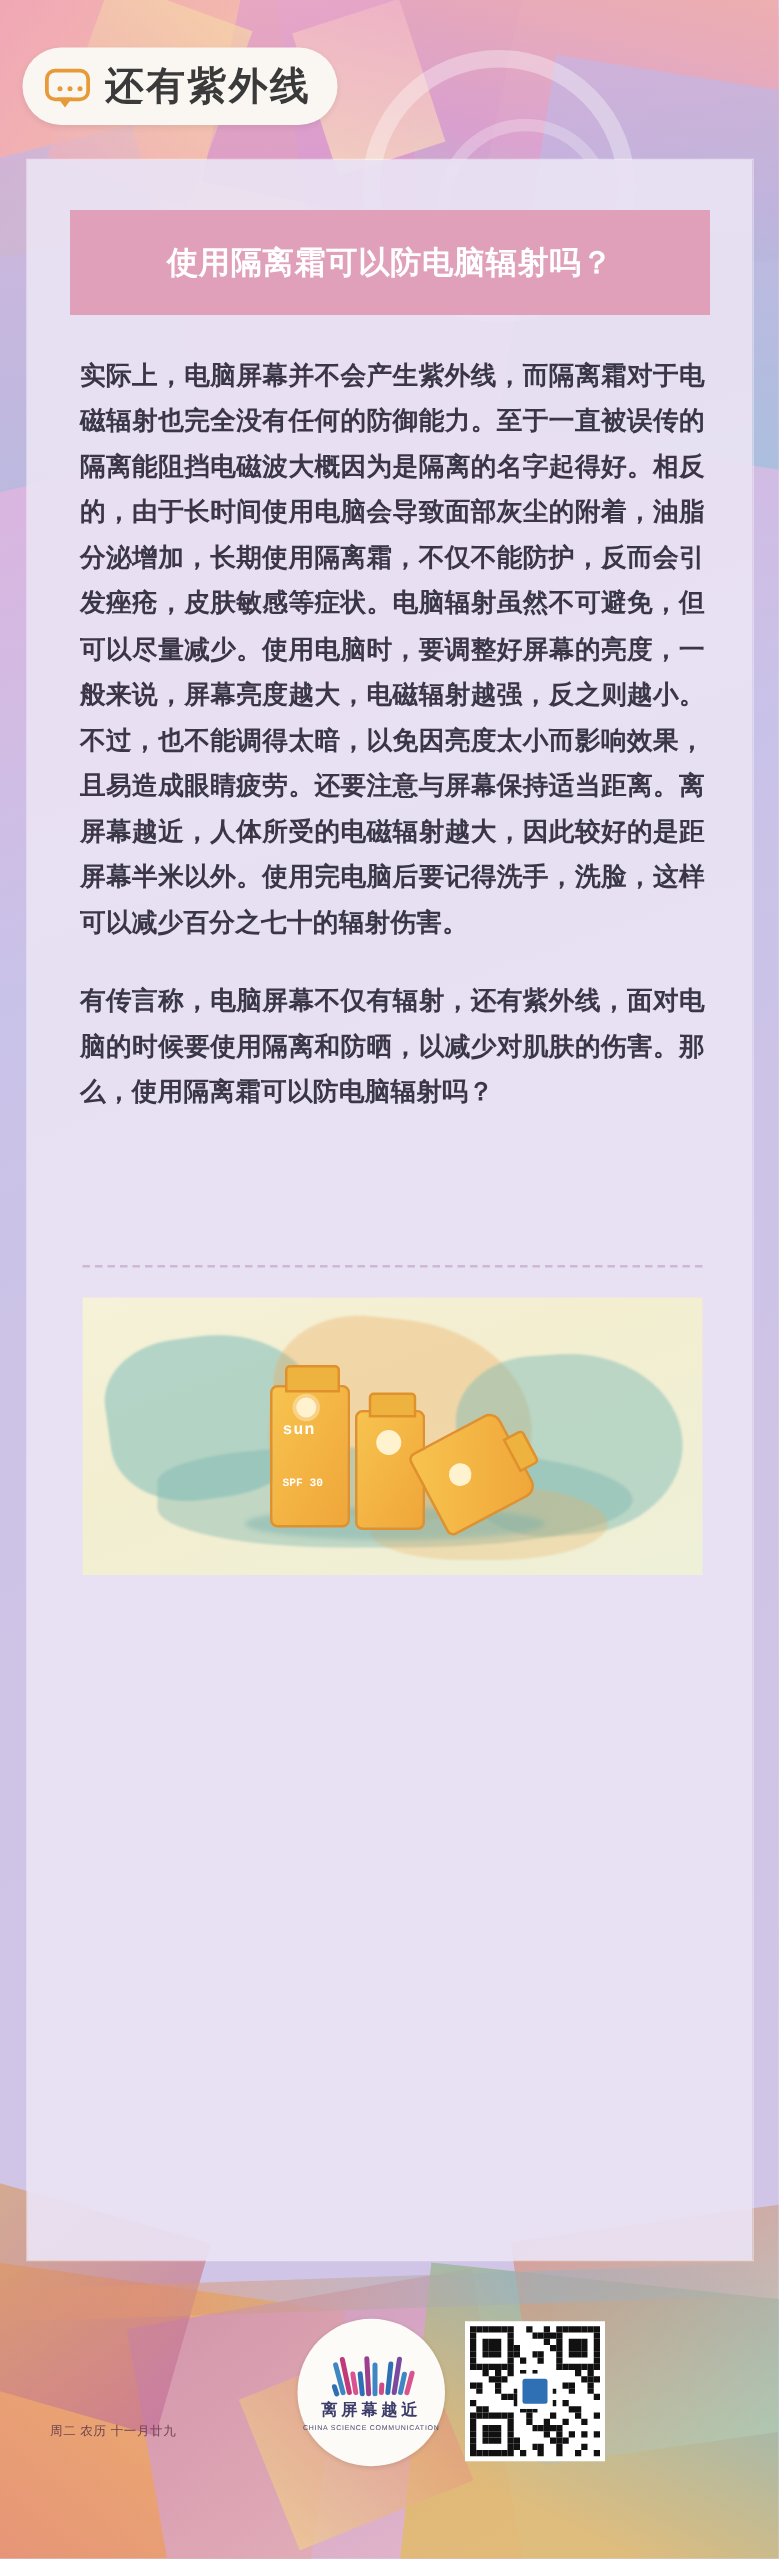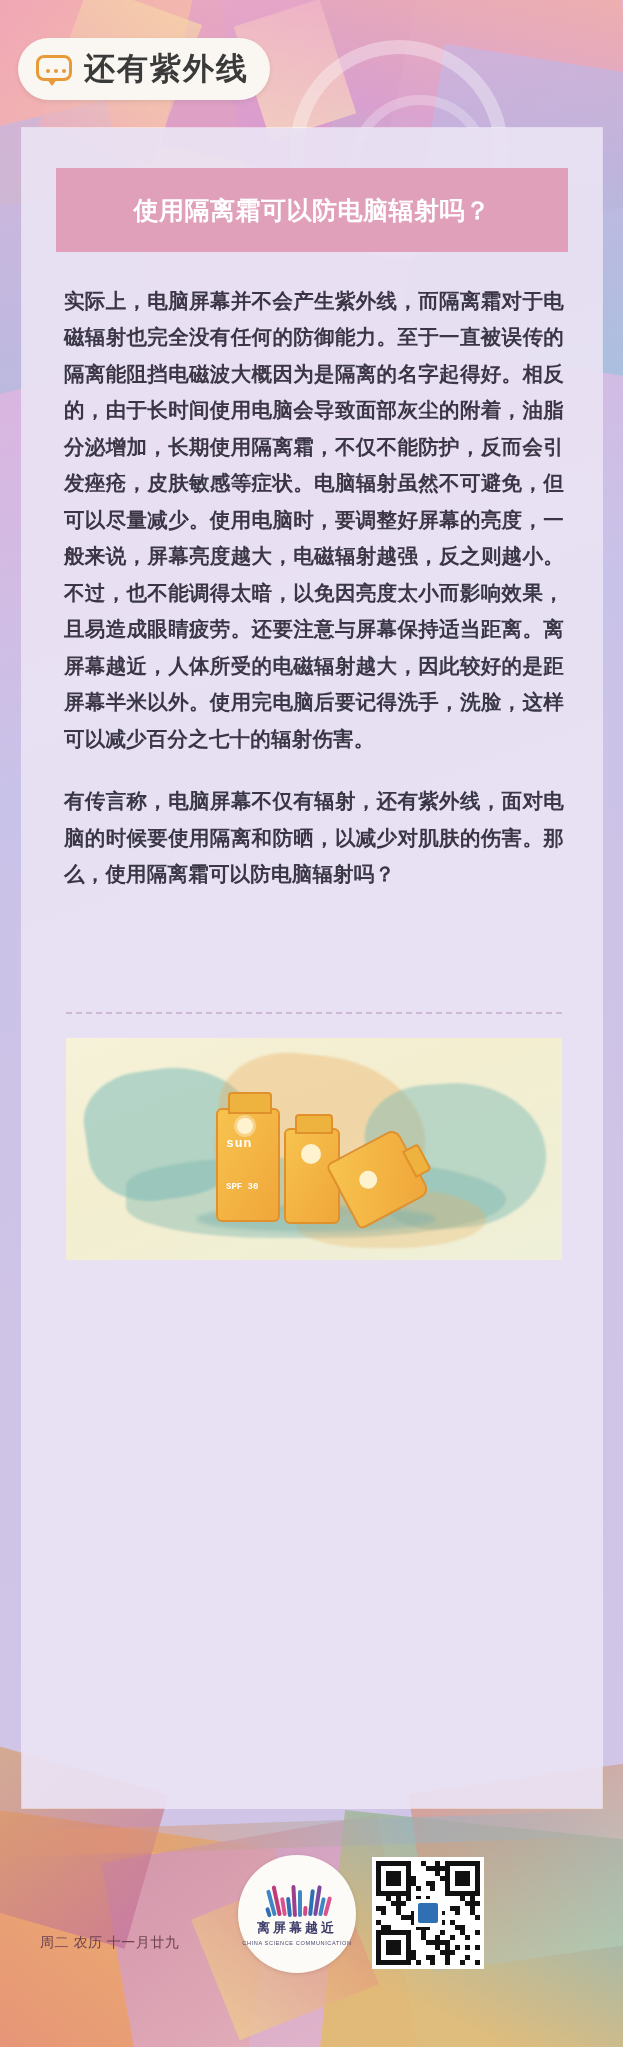--- a/index.html
+++ b/index.html
@@ -222,21 +222,21 @@
     position: absolute;
     left: 40px; bottom: 95px;
     color: #6a4a52;
     text-align: left;
   }
   .date-main {
     font-size: 28px; font-weight: bold; color: #6d4350; letter-spacing: 1px;
   }
   .date-sub {
     margin-top: 6px;
-    font-size: 14px; color: #6d4350; letter-spacing: .5px; text-align: center;
+    font-size: 10px; color: #6d4350; letter-spacing: .5px; text-align: center;
   }
   .logo-badge {
     position: absolute;
     left: 238px; bottom: 74px;
     width: 118px; height: 118px;
     background: #fdfbf7;
     border-radius: 50%;
     display: flex; flex-direction: column; align-items: center; justify-content: center;
     box-shadow: 0 1px 4px rgba(0,0,0,.12);
   }

